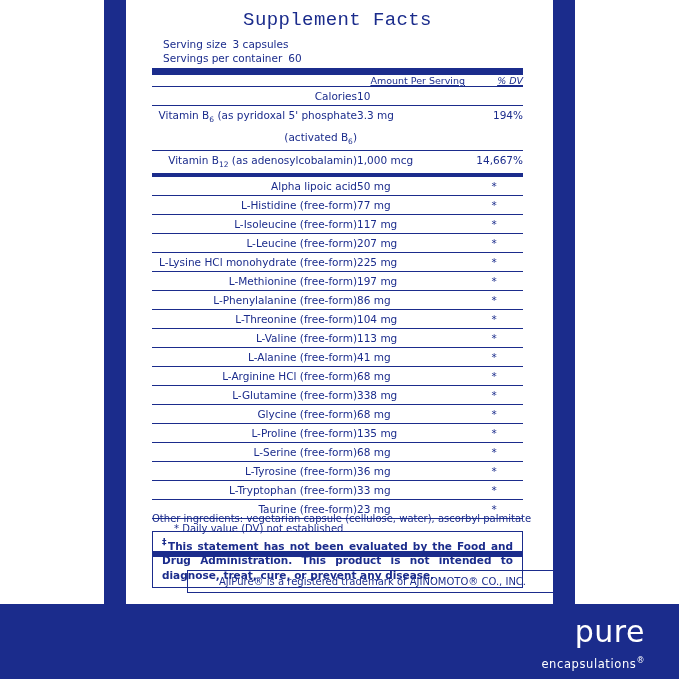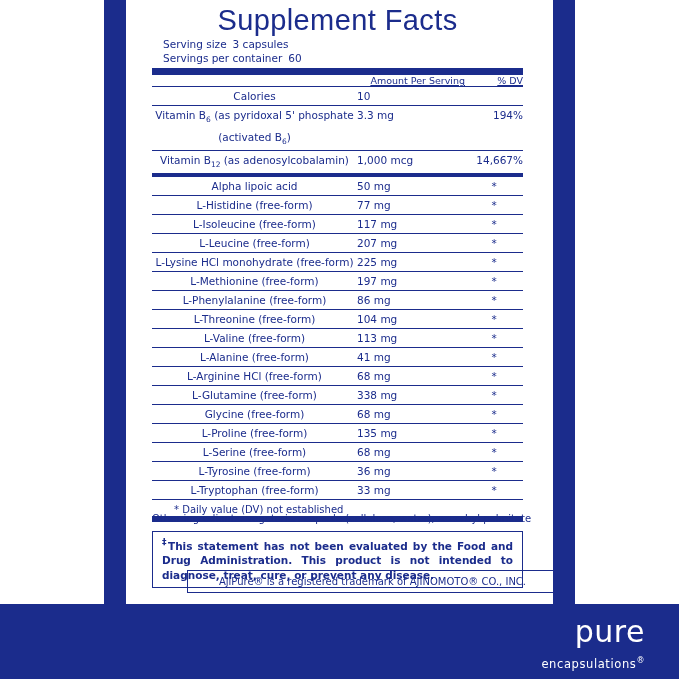--- a/index.html
+++ b/index.html
@@ -67,22 +67,22 @@
   
   .sf {
     position: absolute;
     left: 152px;
     top: 0;
     width: 371px;
     box-sizing: border-box;
     background: #ffffff;
   }
   .sf-title {
-    font-family: Liberation Sans, sans-serif;
-    font-size: 29px;
+    font-family: Liberation Mono, monospace;
+    font-size: 19px;
     line-height: 33px;
     letter-spacing: 0.4px;
     text-align: center;
     padding: 4px 0 1px 0;
     color: #1b2c8c;
   }
   .serving-lines {
     font-size: 10.5px;
     line-height: 13.5px;
     padding-left: 11px;
@@ -103,55 +103,56 @@
   table.sf-table {
     width: 100%;
     border-collapse: collapse;
     font-size: 10.5px;
     color: #1b2c8c;
   }
   table.sf-table td, table.sf-table th {
     padding: 0;
     vertical-align: top;
   }
-  .col-name { text-align: center; padding-left: 11px; }
+  .col-name { text-align: right; padding-left: 11px; }
   .col-amt { width: 108px; padding-right: 4px; white-space: nowrap; }
   .col-dv { text-align: right; width: 58px; padding-right: 6px; white-space: nowrap; }
 
   .hdr-row td {
     font-size: 9.5px;
     padding-bottom: 1px;
     padding-top: 1px;
   }
   .hdr-amt {
     text-align: right;
     text-decoration: underline;
     padding-right: 4px;
   }
   .hdr-dv {
     text-align: right;
     text-decoration: underline;
     padding-right: 6px;
+    font-style: italic;
   }
 
   tr.data-row td {
     padding-top: 2.5px;
     padding-bottom: 2.5px;
     border-bottom: 1px solid #1b2c8c;
     line-height: 13px;
   }
   tr.data-row.nb td { border-bottom: none; }
   tr.data-row.thickb td { border-bottom: 4px solid #1b2c8c; }
   .sub { font-size: 7.5px; vertical-align: sub; }
   .star { text-align: center; padding-right: 0; }
 
   .footnote {
     font-size: 10px;
     line-height: 13px;
-    padding: 3px 0 0 22px;
+    padding: 3px 0 16px 22px;
     color: #1b2c8c;
   }
   .sf-bottom-rule { height: 6px; background: #1b2c8c; }
 
   .other-ing {
     position: absolute;
     left: 152px;
     top: 512px;
     width: 380px;
     font-size: 10px;
@@ -326,20 +327,25 @@
       <tr class="data-row">
         <td class="col-name">L-Tyrosine (free-form)</td>
         <td class="col-amt">36 mg</td>
         <td class="col-dv star">*</td>
       </tr>
       <tr class="data-row">
         <td class="col-name">L-Tryptophan (free-form)</td>
         <td class="col-amt">33 mg</td>
         <td class="col-dv star">*</td>
       </tr>
+      <tr class="data-row">
+        <td class="col-name">Taurine (free-form)</td>
+        <td class="col-amt">23 mg</td>
+        <td class="col-dv star">*</td>
+      </tr>
     </tbody>
       </table>
 
     <div class="footnote">*  Daily value (DV) not established</div>
     <div class="sf-bottom-rule"></div>
   </div>
 
   <div class="other-ing">Other ingredients: vegetarian capsule (cellulose, water), ascorbyl palmitate</div>
 
   <div class="disclaimer-box">

